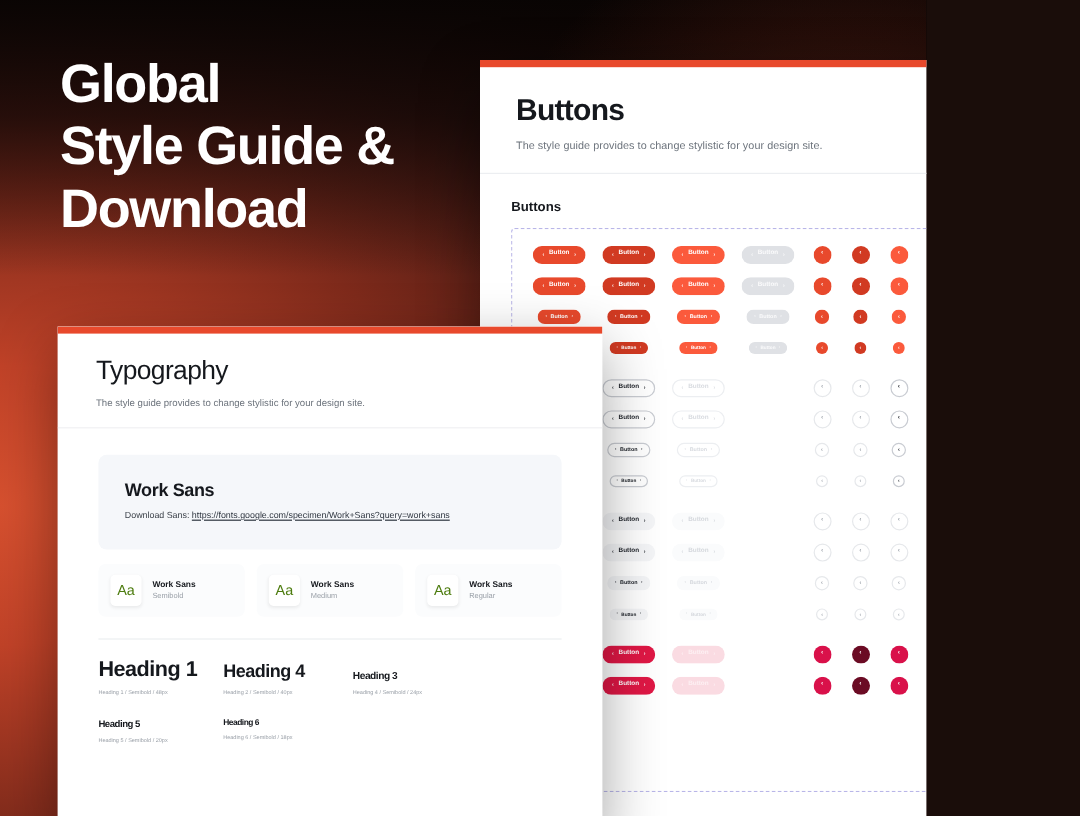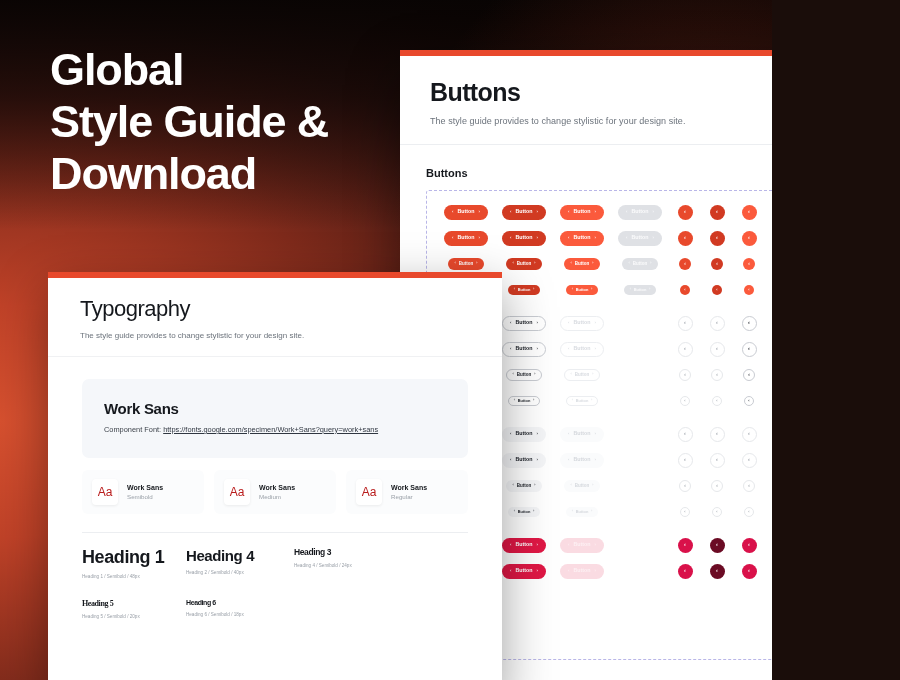--- a/index.html
+++ b/index.html
@@ -130,36 +130,36 @@
   .font-link-row a { color: #2f3640; text-decoration: underline; margin-top: 16px; }
 
   .weight-row { display: flex; gap: 10px; margin-top: 12px; }
   .weight-card {
     flex: 1; background: #fbfcfd; border-radius: 6px;
     padding: 9px 10px; display: flex; align-items: center; gap: 9px;
   }
   .aa-box {
     width: 26px; height: 26px; background: #fff; border-radius: 4px;
     display: flex; align-items: center; justify-content: center;
-    font-size: 12px; color: #b91c1c; box-shadow: 0 1px 3px rgba(0,0,0,.07);
+    font-size: 12px; color: #4d7c0f; box-shadow: 0 1px 3px rgba(0,0,0,.07);
   }
   .w-name { font-size: 7px; font-weight: 700; color: #15181d; }
   .w-style { font-size: 6.2px; color: #9aa0a8; margin-top: 2px; }
 
   .tc-divider { height: 1px; background: #eceef1; margin: 18px 0 0 0; }
   .heading-label { font-size: 9px; font-weight: 700; color: #15181d; margin-top: 16px; }
 
-  .head-grid { display: flex; margin-top: 14px; }
+  .head-grid { display: flex; margin-top: 14px; align-items: flex-end; }
   .head-col-a { width: 104px; } .head-col-b { width: 108px; }
   .head-col-c { width: 92px; }  .head-col-d { width: 90px; }
   .h-spec { font-weight: 700; color: #15181d; letter-spacing: -.4px; }
   .h-meta { font-size: 4.6px; color: #9aa0a8; margin-top: 6px; }
   .h1 { font-size: 18px; } .h2 { font-size: 15px; }
   .h3 { font-size: 12px; } .h4 { font-size: 8.5px; }
-  .h5 { font-size: 8px; font-family: Liberation Serif, serif; }  .h6 { font-size: 7px; }
+  .h5 { font-size: 8px; }  .h6 { font-size: 7px; }
   .head-grid-2 { display: flex; margin-top: 20px; }
 </style>
 </head>
 <body>
 
 <div id="stage">
 
   <div class="bg"></div>
   <div class="bg-top-fade"></div>
   <div class="bg-right-warm"></div>
@@ -779,21 +779,21 @@
     <div class="card-topbar" style="background: rgb(232, 73, 44);"></div>
     <div class="tc-head">
       <div class="tc-title">Typography</div>
       <div class="tc-sub">The style guide provides to change stylistic for your design site.</div>
     </div>
     <div class="tc-body">
 
       <div class="font-panel">
         <div class="font-name">Work Sans</div>
         <div class="font-link-row">
-          <span>Component Font: </span><a href="#">https://fonts.google.com/specimen/Work+Sans?query=work+sans</a>
+          <span>Download Sans: </span><a href="#">https://fonts.google.com/specimen/Work+Sans?query=work+sans</a>
         </div>
       </div>
 
       <div class="weight-row" id="weight-row">
           <div class="weight-card">
             <div class="aa-box">Aa</div>
             <div>
               <div class="w-name">Work Sans</div>
               <div class="w-style">Semibold</div>
             </div>

